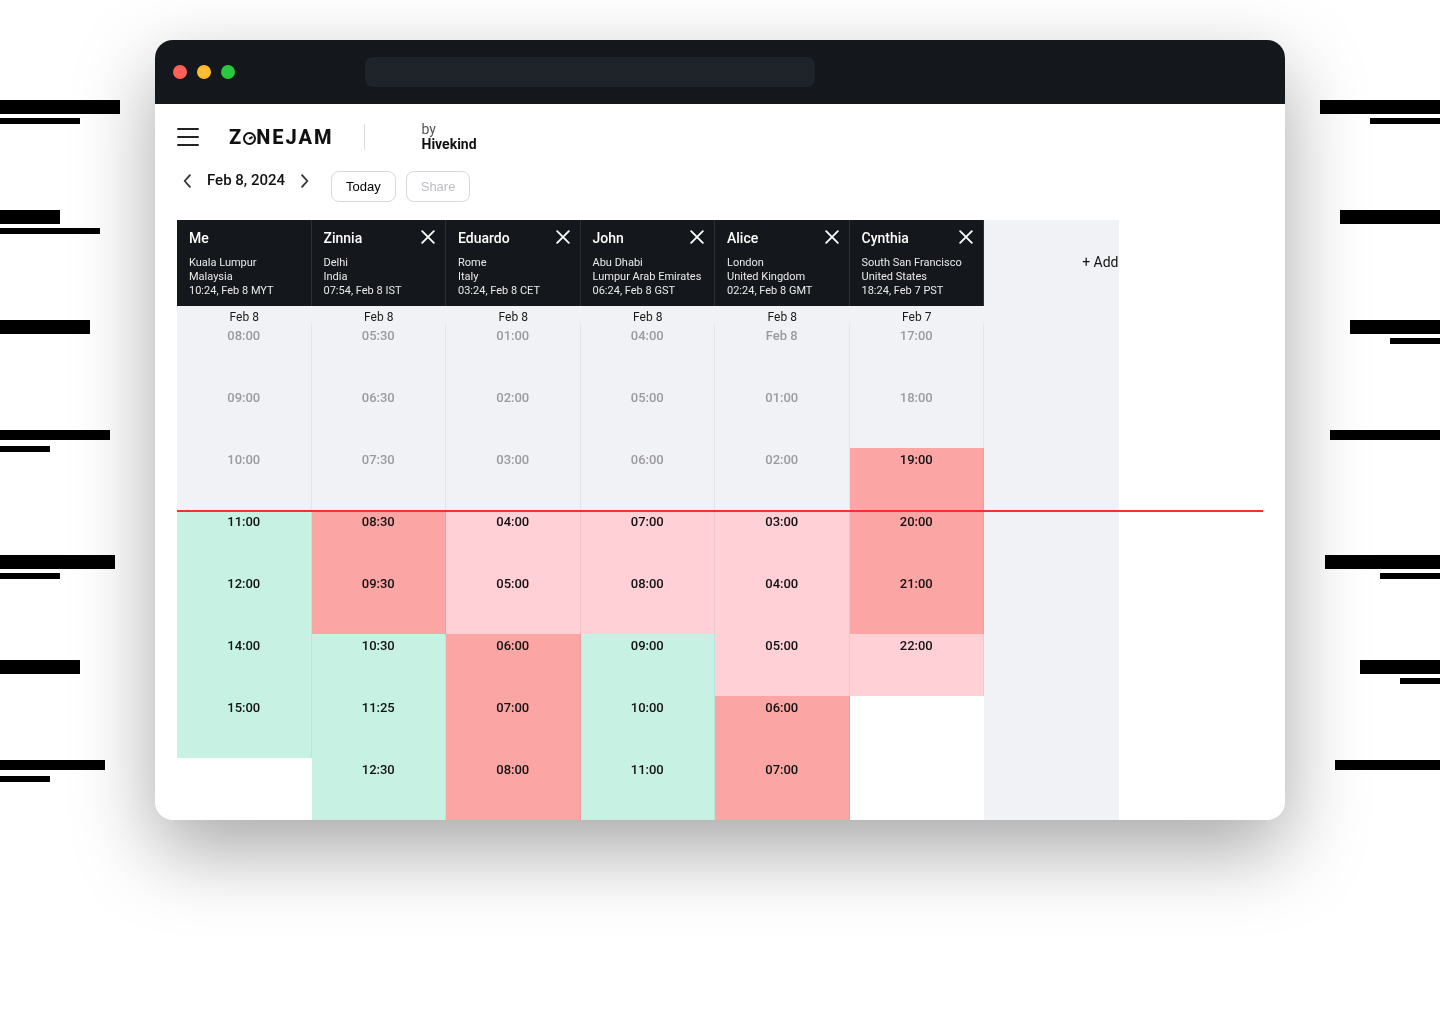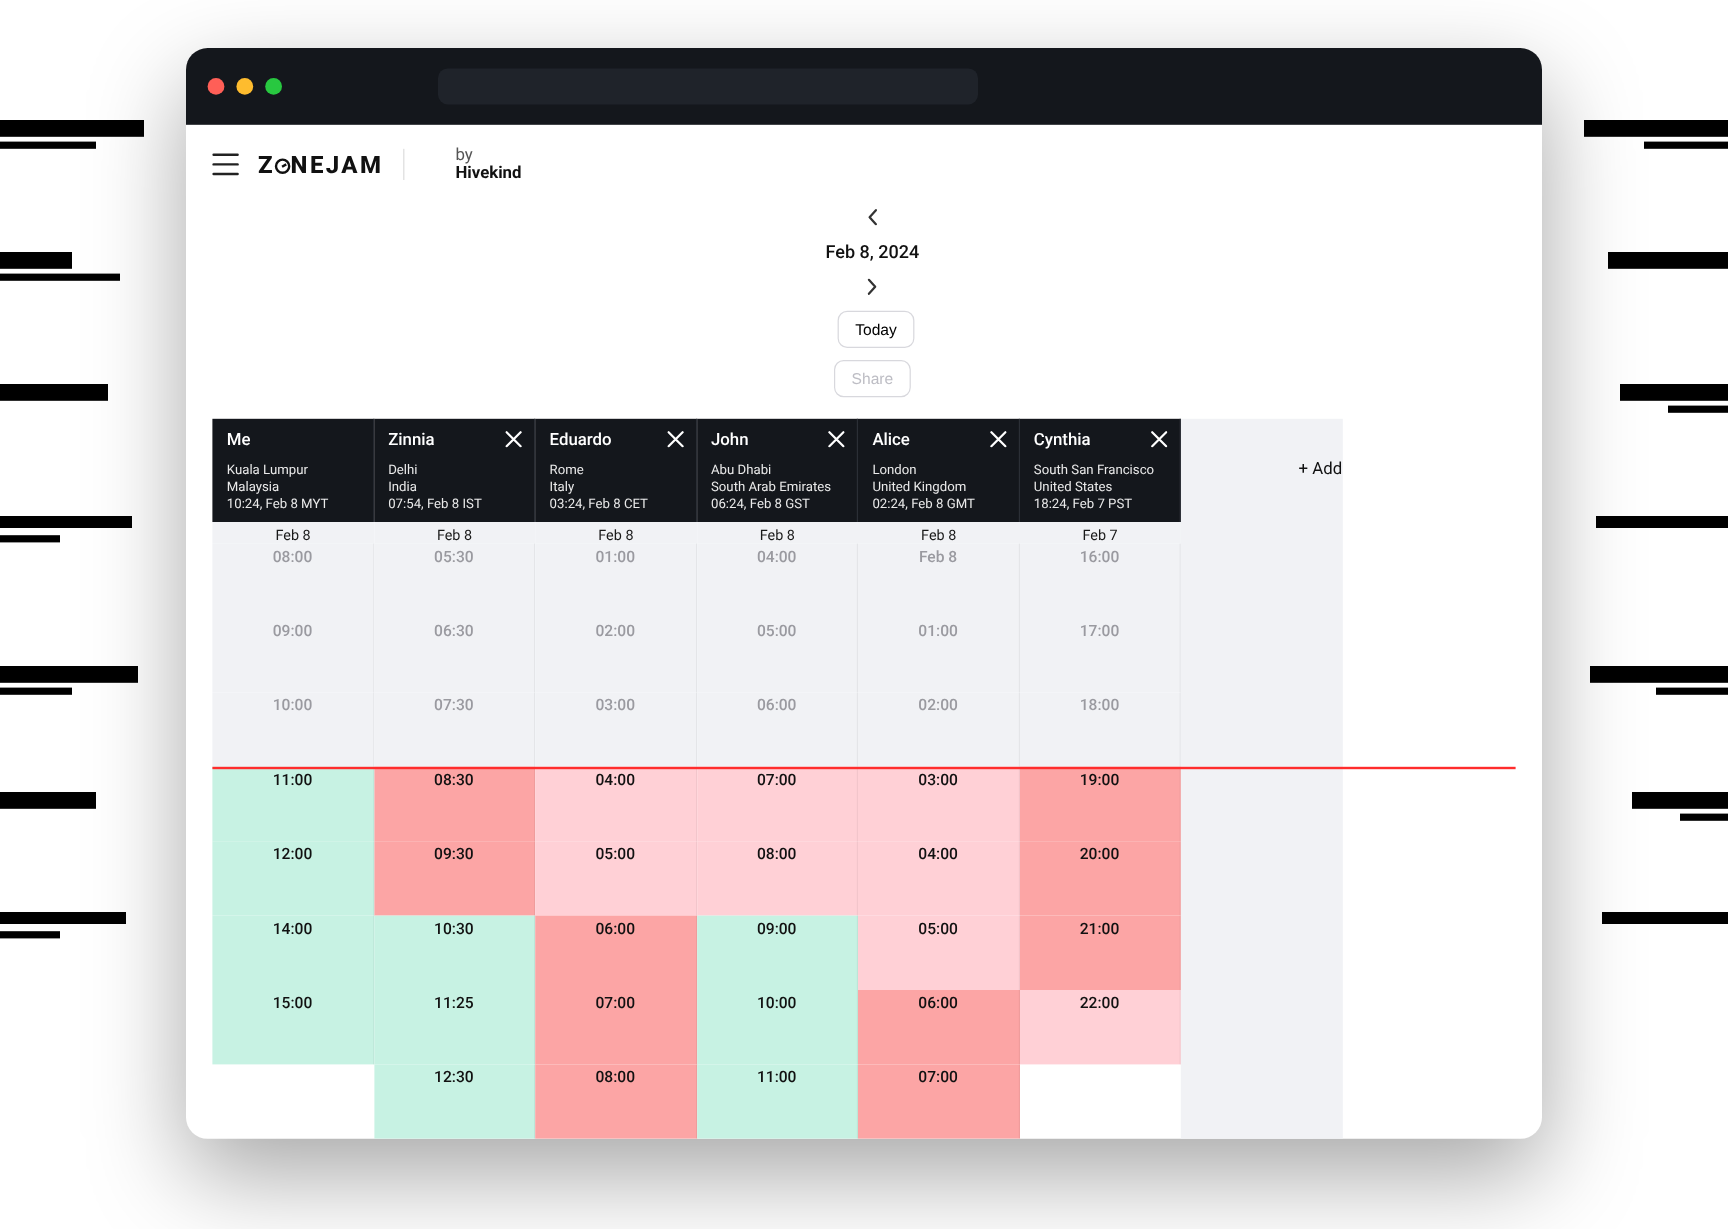--- a/index.html
+++ b/index.html
@@ -51,21 +51,21 @@
   .url-pill {
     margin-left: 120px;
     height: 30px;
     width: 450px;
     background: #1f232a;
     border-radius: 8px;
   }
   .appbar {
     display: flex;
     align-items: center;
-    gap: 16px;
+    gap: 30px;
     padding: 18px 22px 10px 22px;
   }
   .hamburger {
     width: 22px; height: 18px;
     display: flex; flex-direction: column; justify-content: space-between;
     cursor: pointer;
   }
   .hamburger span { height: 2px; background: #222; border-radius: 2px; }
   .logo {
     font-weight: 800;
@@ -81,23 +81,22 @@
   .logo .o::after{
     content:""; position:absolute; top:4px; left:4px;
     width:4px; height:1.8px; background:#111; transform-origin:left;
     transform:rotate(-30deg);
   }
   .logo-divider { width:1px; height:26px; background:#ddd; }
   .byline { font-size: 14px; color:#111; line-height:1.1;margin-left:27px; }
   .byline .by { color:#555; }
   .byline .hk { font-weight:700; }
   .datebar {
-    display:flex; align-items:center; gap:10px;
+    display:flex; gap:10px;
     padding: 8px 8px 18px 22px;
-    flex-direction: column;
   }
   .chev {
     width:20px; height:20px; display:flex; align-items:center; justify-content:center;
     cursor:pointer; color:#333;
   }
   .chev svg { width:10px; height:14px; }
   .date-label { font-size:15px; color:#111; font-weight:500; }
   .btn {
     border:1px solid #d8d8dd; border-radius:8px;
     padding:7px 14px; font-size:13px; background:#fff; cursor:pointer;
@@ -294,21 +293,21 @@
             <div class="slot yellow">08:00</div>
           </div>
         </div>
         <div class="col">
           <div class="col-header">
             <div class="name">John</div>
             <div class="close"><svg viewBox="0 0 12 12">
                 <path d="M1 1l10 10M11 1 1 11" stroke="#fff" stroke-width="1.6" stroke-linecap="round"></path>
               </svg></div>
             <div class="city">Abu Dhabi</div>
-            <div class="country">South Arab Emirates</div>
+            <div class="country">Lumpur Arab Emirates</div>
             <div class="ts">06:24, Feb 8 GST</div>
           </div>
           <div class="col-date">Feb 8</div>
           <div class="slots">
             <div class="slot head-row">04:00</div>
             <div class="slot muted">05:00</div>
             <div class="slot muted">06:00</div>
             <div class="slot pink">07:00</div>
             <div class="slot pink">08:00</div>
             <div class="slot green">09:00</div>
@@ -343,21 +342,20 @@
             <div class="name">Cynthia</div>
             <div class="close"><svg viewBox="0 0 12 12">
                 <path d="M1 1l10 10M11 1 1 11" stroke="#fff" stroke-width="1.6" stroke-linecap="round"></path>
               </svg></div>
             <div class="city">South San Francisco</div>
             <div class="country">United States</div>
             <div class="ts">18:24, Feb 7 PST</div>
           </div>
           <div class="col-date">Feb 7</div>
           <div class="slots">
-            <div class="slot head-row">16:00</div>
             <div class="slot muted">17:00</div>
             <div class="slot muted">18:00</div>
             <div class="slot yellow">19:00</div>
             <div class="slot yellow">20:00</div>
             <div class="slot yellow">21:00</div>
             <div class="slot pink">22:00</div>
           </div>
         </div>
         <div class="col add">
           <div class="add-btn">+ Add</div>

